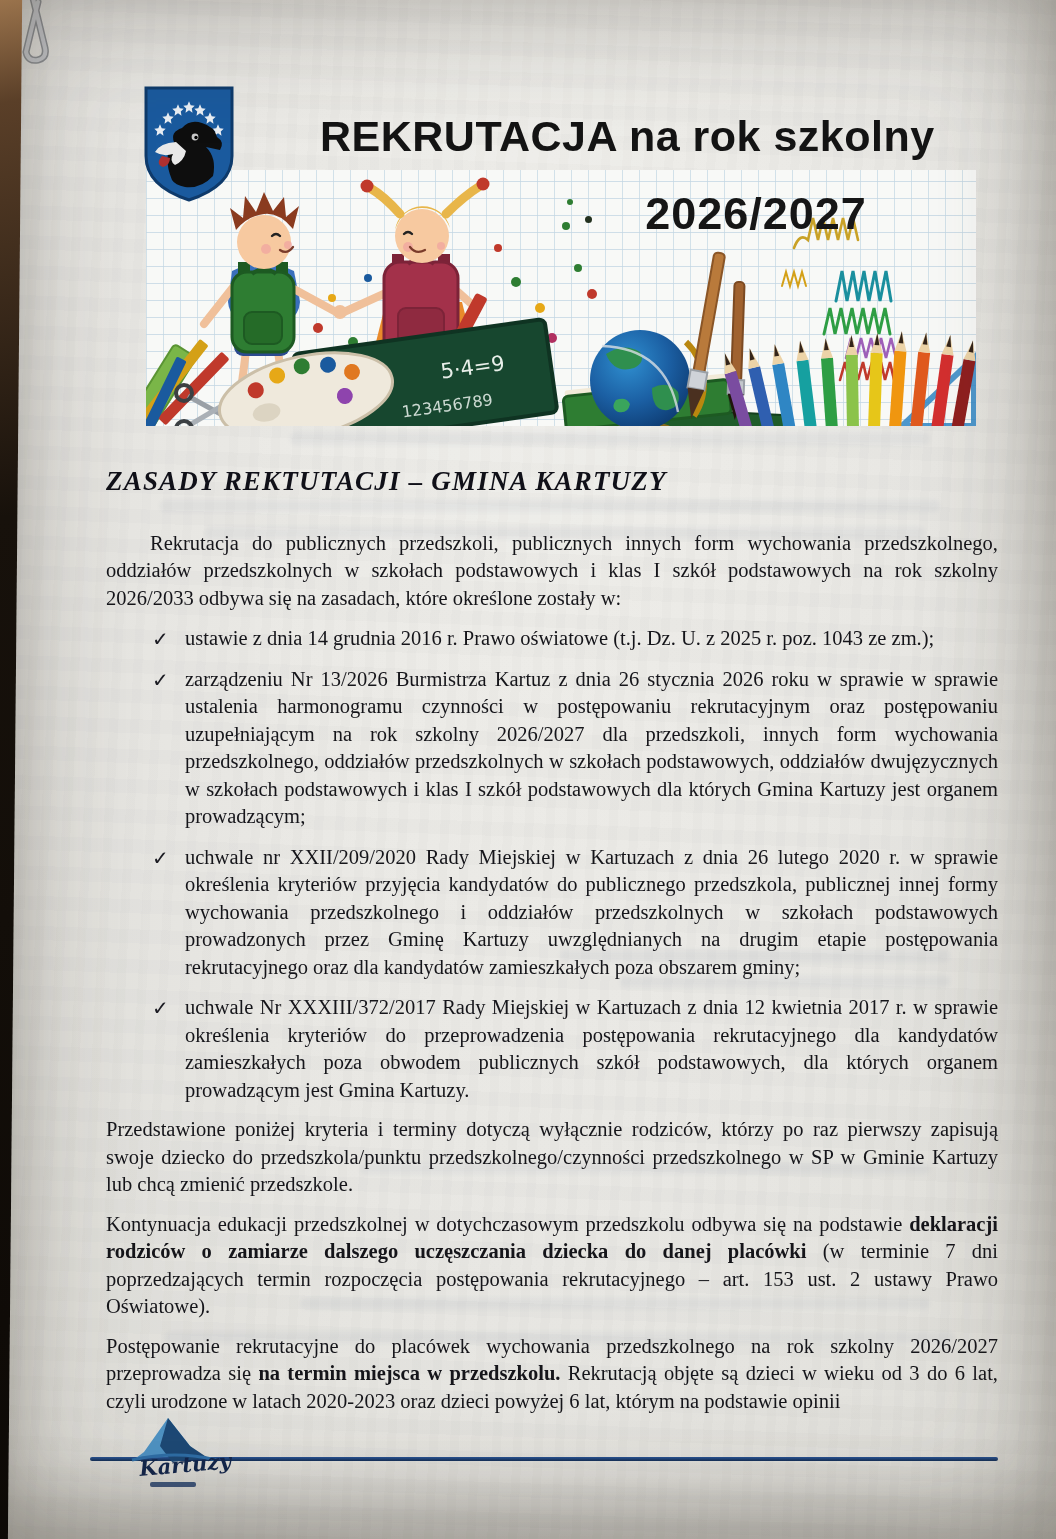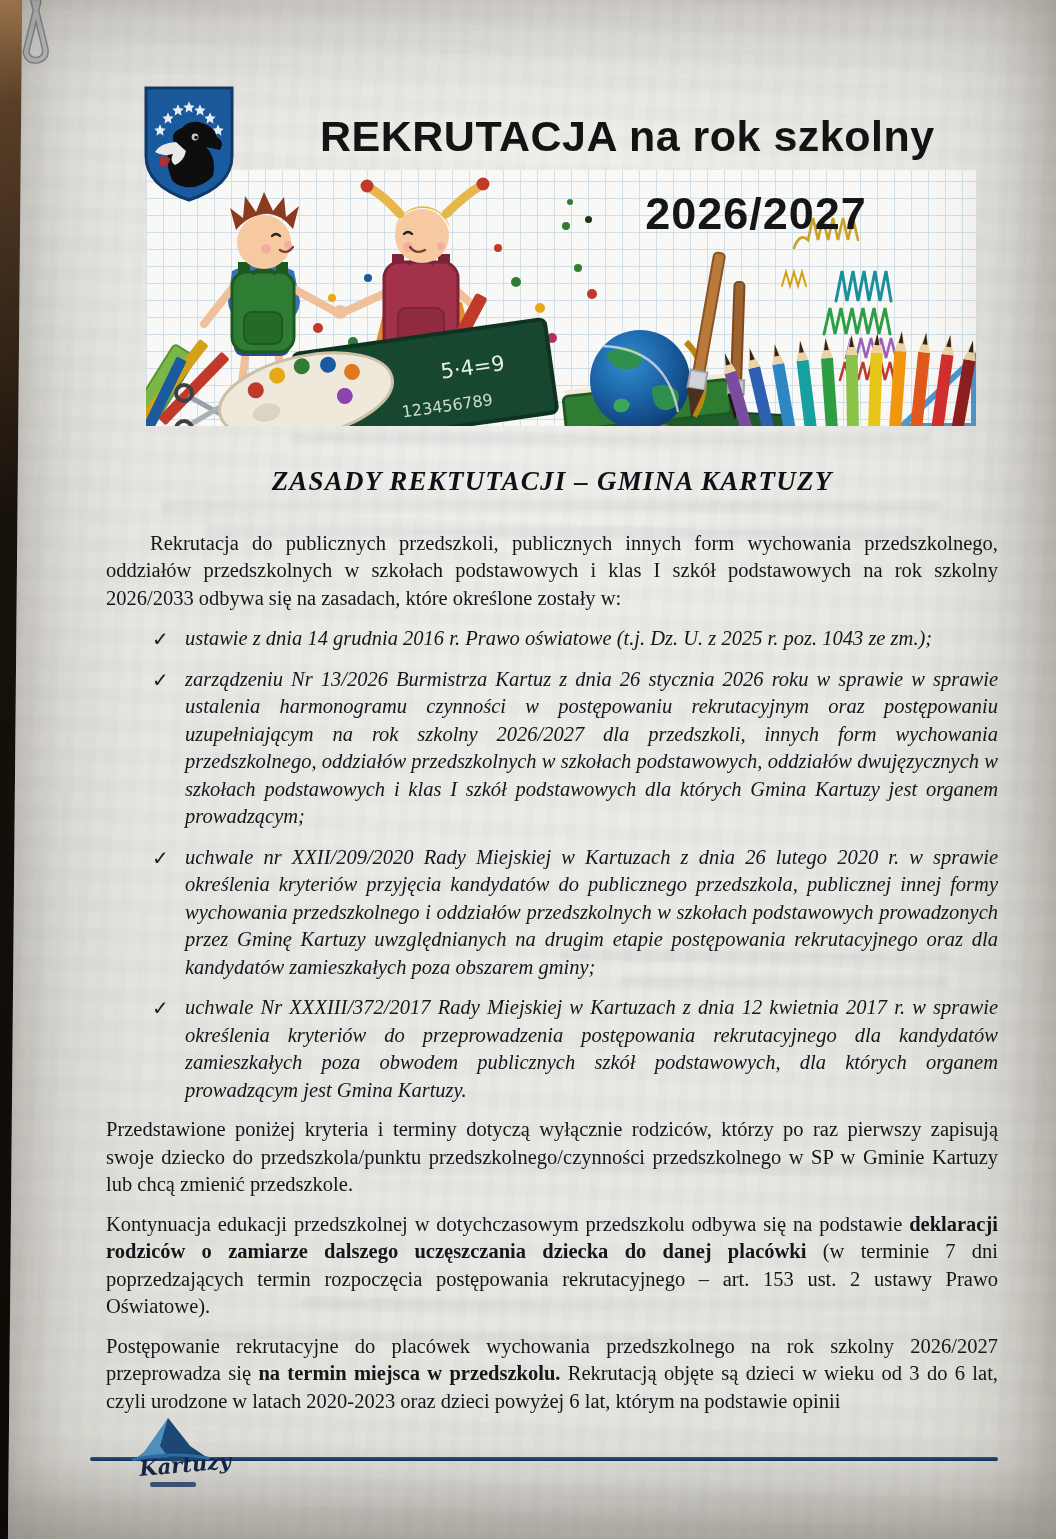--- a/index.html
+++ b/index.html
@@ -31,28 +31,28 @@
           letter-spacing:.5px;color:#141414;}
   .title2{position:absolute;left:556px;top:188px;width:340px;z-index:5;text-align:center;
           font-family:"Liberation Sans",sans-serif;font-weight:700;font-size:45px;
           letter-spacing:1px;color:#161616;margin-left:30px;}
   .dot{position:absolute;border-radius:50%;z-index:6;}
   .dot-dark{left:585px;top:216px;width:7px;height:7px;background:#23311f;}
   .dot-green{left:567px;top:199px;width:6px;height:6px;background:#2e7d32;}
   
   .doc{position:absolute;left:106px;top:468px;width:892px;z-index:3;
        color:#15151a;font-size:20.5px;line-height:27.5px;}
-  .heading{text-align:center;font-style:italic;font-weight:700;font-size:27px;
+  .heading{text-align:left;font-style:italic;font-weight:700;font-size:27px;
            letter-spacing:1.2px;margin:0 0 34px 0;color:#101018;}
   .doc p{margin:12px 0 0 0;text-align:justify;}
   .indent{text-indent:44px;}
   .bullets{margin-top:2px;}
   .bullet{display:flex;gap:13px;margin-top:13px;padding-left:46px;text-align:justify;}
   .check{flex:none;width:20px;font-size:20px;color:#1b1b22;transform:translateY(1px);}
-  .btext{text-align:justify;font-style:italic;}
+  .btext{text-align:justify;}
   b{font-weight:700;}
   
   .rule{position:absolute;left:90px;top:1457px;width:908px;height:4px;z-index:3;
         background:linear-gradient(#2a5596,#142f58);border-radius:2px;}
   .logo{position:absolute;left:116px;top:1408px;z-index:4;}
 </style>
 </head>
 <body>
 
 <div class="photo">

